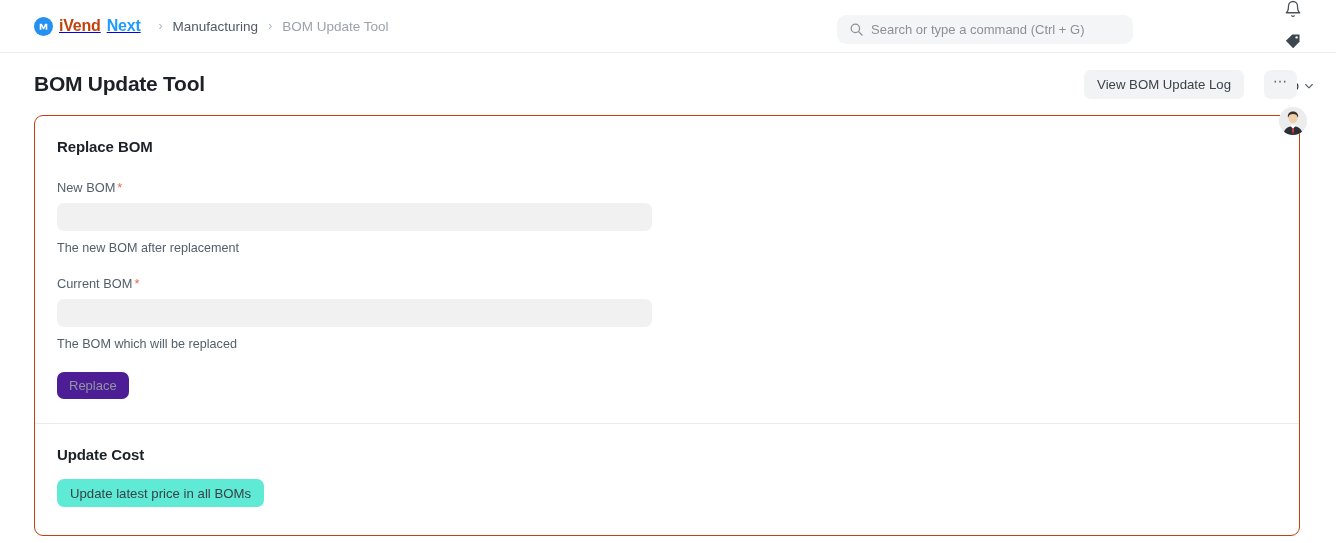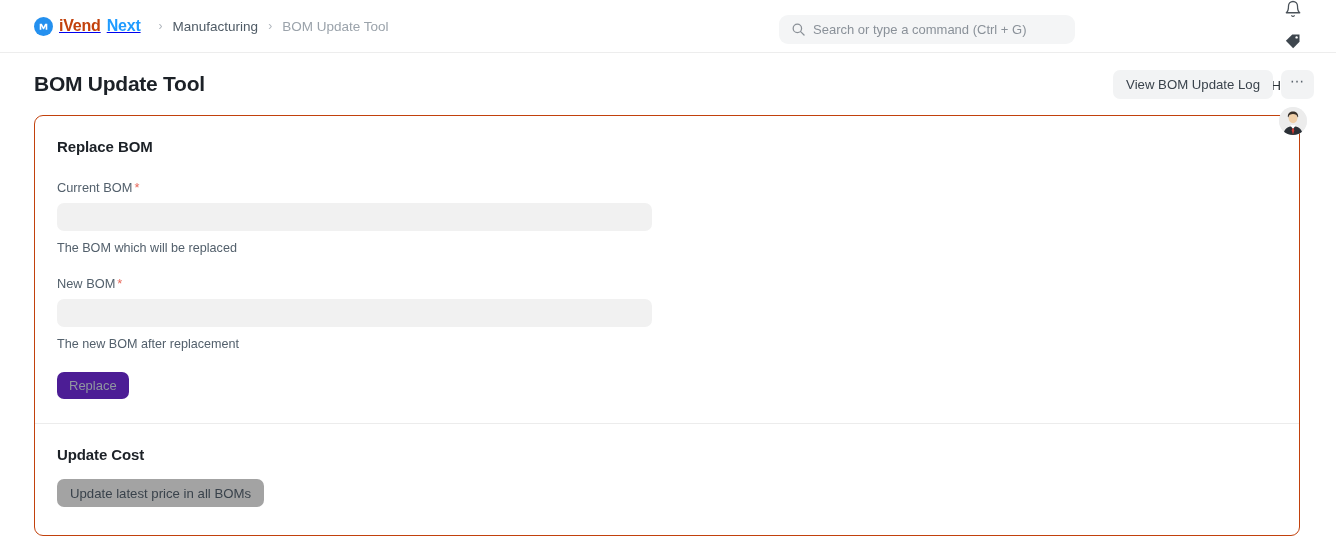--- a/index.html
+++ b/index.html
@@ -54,21 +54,21 @@
     color: #b0b6bd;
     font-size: 12px;
     line-height: 1;
     display: inline-block;
   }
   .crumb-link { color: #4e5a65; text-decoration: none; white-space: nowrap; }
   .crumb-current { color: #9ba3ab; white-space: nowrap; }
 
   .search-wrap {
     position: absolute;
-    left: 779px;
+    left: 837px;
     top: 15px;
     width: 296px;
     height: 29px;
   }
   .search-box {
     width: 100%;
     height: 100%;
     background: #f4f5f6;
     border: none;
     border-radius: 9px;
@@ -130,24 +130,24 @@
     position: relative;
   }
   .page-title {
     font-size: 21px;
     font-weight: 700;
     letter-spacing: -0.25px;
     color: #1c2127;
   }
   .page-head-actions {
     position: absolute;
-    right: 22px;
-    display: flex;
-    align-items: center;
-    gap: 8px;
+    right: 39px;
+    display: flex;
+    align-items: center;
+    gap: 20px;
   }
   .btn-secondary {
     background: #f2f3f4;
     border: none;
     border-radius: 7px;
     height: 29px;
     padding: 0 13px;
     font-size: 13.2px;
     color: #3a434c;
     font-family: "Liberation Sans", sans-serif;
@@ -219,21 +219,21 @@
     border: none;
     border-radius: 7px;
     height: 27px;
     padding: 0 12px;
     font-size: 13px;
     color: #9097a0;
     font-family: "Liberation Sans", sans-serif;
     cursor: pointer;
   }
   .btn-plain {
-    background: #a3a3a3;
+    background: #5eead4;
     border: none;
     border-radius: 7px;
     height: 28px;
     padding: 0 13px;
     font-size: 13.2px;
     color: #39424b;
     font-family: "Liberation Sans", sans-serif;
     cursor: pointer;
   }
 </style>
@@ -308,34 +308,34 @@
   </div>
 </div>
 
 <div class="card">
 
   <div class="card-section sec-1">
     <div class="section-title">Replace BOM</div>
 
     <div class="field-group">
       <label class="field-label">
+        <span>New BOM</span><span class="req">*</span>
+      </label>
+      <input class="field-input" type="text" placeholder="" style="">
+      <div class="field-help">The new BOM after replacement</div>
+    </div>
+
+    <div class="field-group">
+      <label class="field-label">
         <span>Current BOM</span><span class="req">*</span>
       </label>
       <input class="field-input" type="text" placeholder="" style="">
       <div class="field-help">The BOM which will be replaced</div>
     </div>
 
-    <div class="field-group">
-      <label class="field-label">
-        <span>New BOM</span><span class="req">*</span>
-      </label>
-      <input class="field-input" type="text" placeholder="" style="">
-      <div class="field-help">The new BOM after replacement</div>
-    </div>
-
     <button class="btn-muted">Replace</button>
   </div>
 
   <div class="card-section sec-2">
     <div class="section-title st-2">Update Cost</div>
     <button class="btn-plain">Update latest price in all BOMs</button>
   </div>
 
 </div>
 

